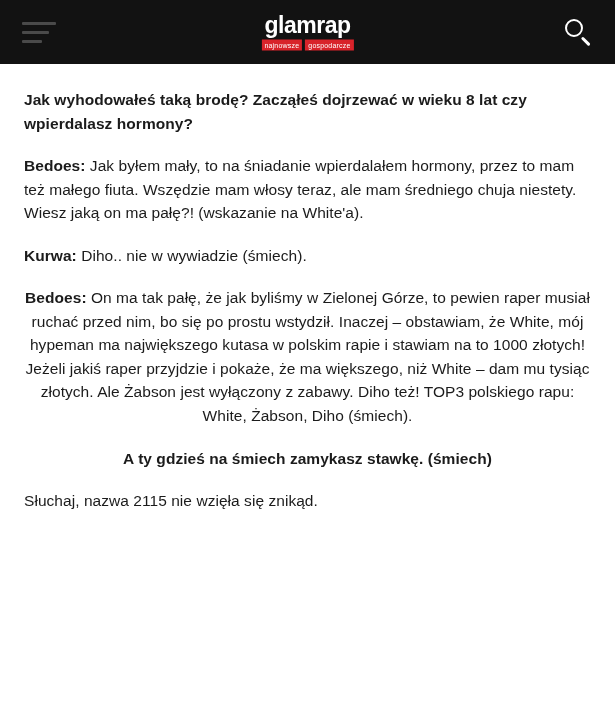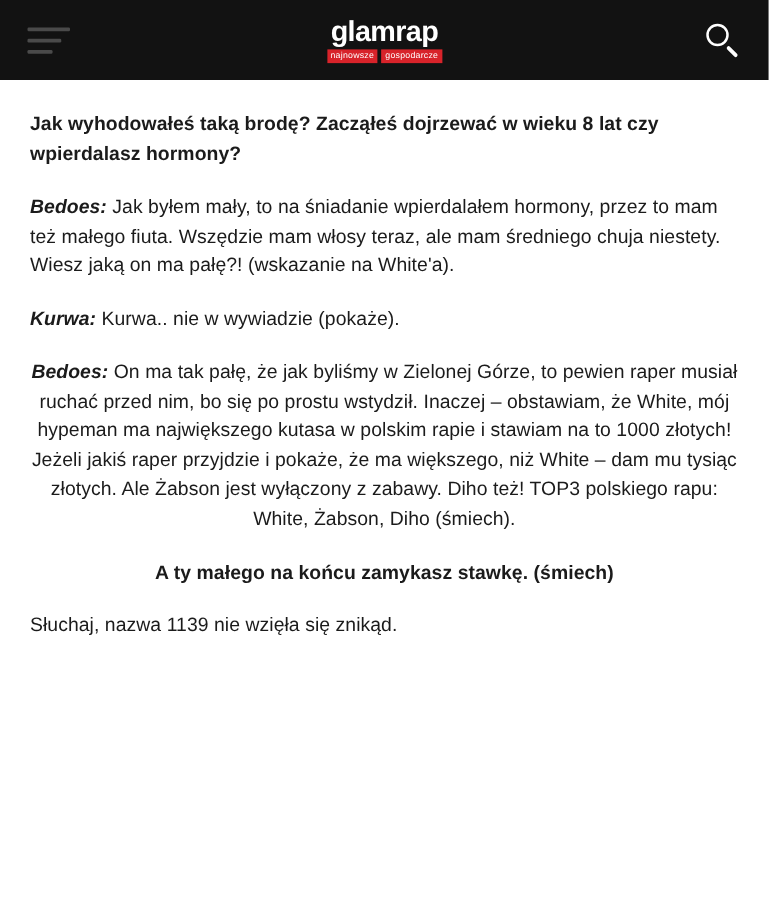--- a/index.html
+++ b/index.html
@@ -110,21 +110,21 @@
     margin: 0 0 19px 0;
     font-size: 15.5px;
     line-height: 1.52;
     color: #1b1b1b;
     letter-spacing: 0.05px;
   }
   .article p.lead,
   .article p.bold {
     font-weight: bold;
   }
-  .speaker { font-weight: bold; font-style: italic; }
+  .speaker { font-weight: bold; }
   .q-spacing { margin-bottom: 22px; text-align: center; }
 </style>
 </head>
 <body>
 
 <div class="topbar">
 
   <div class="hamburger">
     <i></i>
     <i></i>
@@ -150,24 +150,24 @@
 
 <div class="article">
 
   <p class="lead">Jak wyhodowałeś taką brodę? Zacząłeś dojrzewać w wieku 8 lat czy wpierdalasz hormony?</p>
 
   <p>
     <span class="speaker">Bedoes:</span><span> Jak byłem mały, to na śniadanie wpierdalałem hormony, przez to mam też małego fiuta. Wszędzie mam włosy teraz, ale mam średniego chuja niestety. Wiesz jaką on ma pałę?! (wskazanie na White'a).</span>
   </p>
 
   <p>
-    <span class="speaker">Kurwa:</span><span> Kurwa.. nie w wywiadzie (pokaże).</span>
+    <span class="speaker">Kurwa:</span><span> Diho.. nie w wywiadzie (śmiech).</span>
   </p>
 
   <p class="q-spacing">
     <span class="speaker">Bedoes:</span><span> On ma tak pałę, że jak byliśmy w Zielonej Górze, to pewien raper musiał ruchać przed nim, bo się po prostu wstydził. Inaczej – obstawiam, że White, mój hypeman ma największego kutasa w polskim rapie i stawiam na to 1000 złotych! Jeżeli jakiś raper przyjdzie i pokaże, że ma większego, niż White – dam mu tysiąc złotych. Ale Żabson jest wyłączony z zabawy. Diho też! TOP3 polskiego rapu: White, Żabson, Diho (śmiech).</span>
   </p>
 
-  <p class="bold q-spacing"> A ty małego na końcu zamykasz stawkę. (śmiech)</p>
+  <p class="bold q-spacing"> A ty gdzieś na śmiech zamykasz stawkę. (śmiech)</p>
 
-  <p> Słuchaj, nazwa 1139 nie wzięła się znikąd.</p>
+  <p> Słuchaj, nazwa 2115 nie wzięła się znikąd.</p>
 
 </div>
 
 </body></html>

